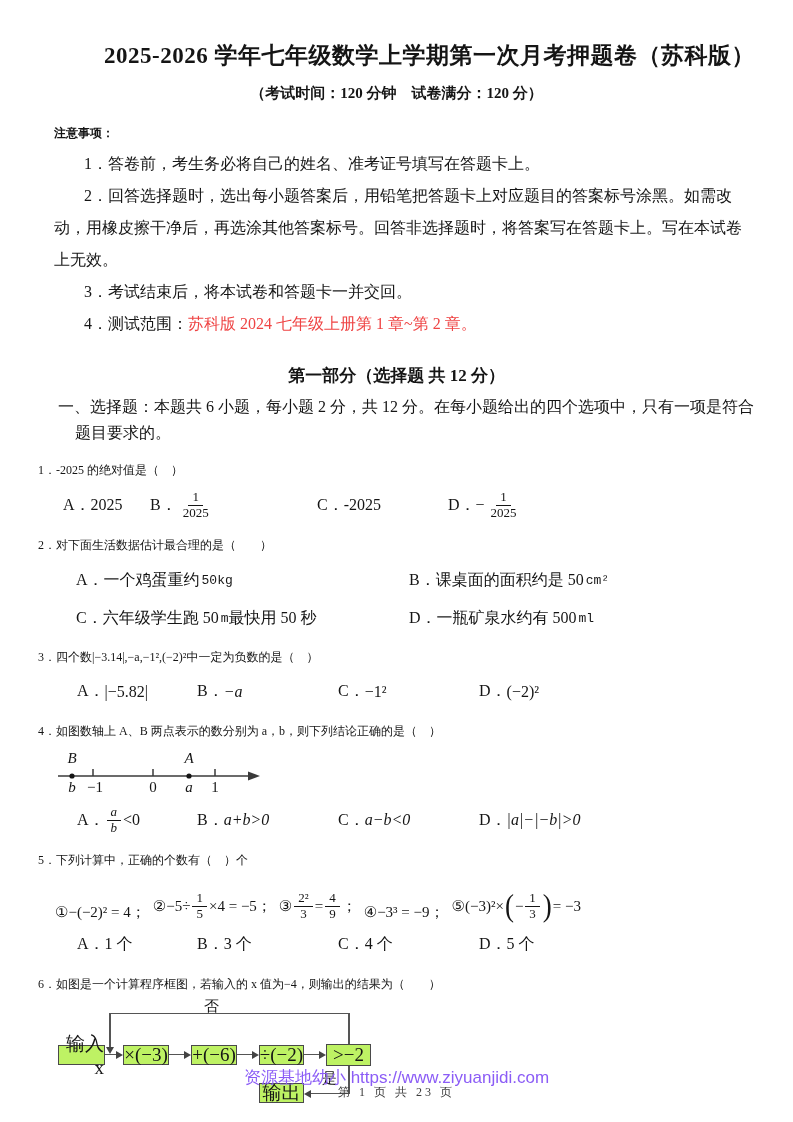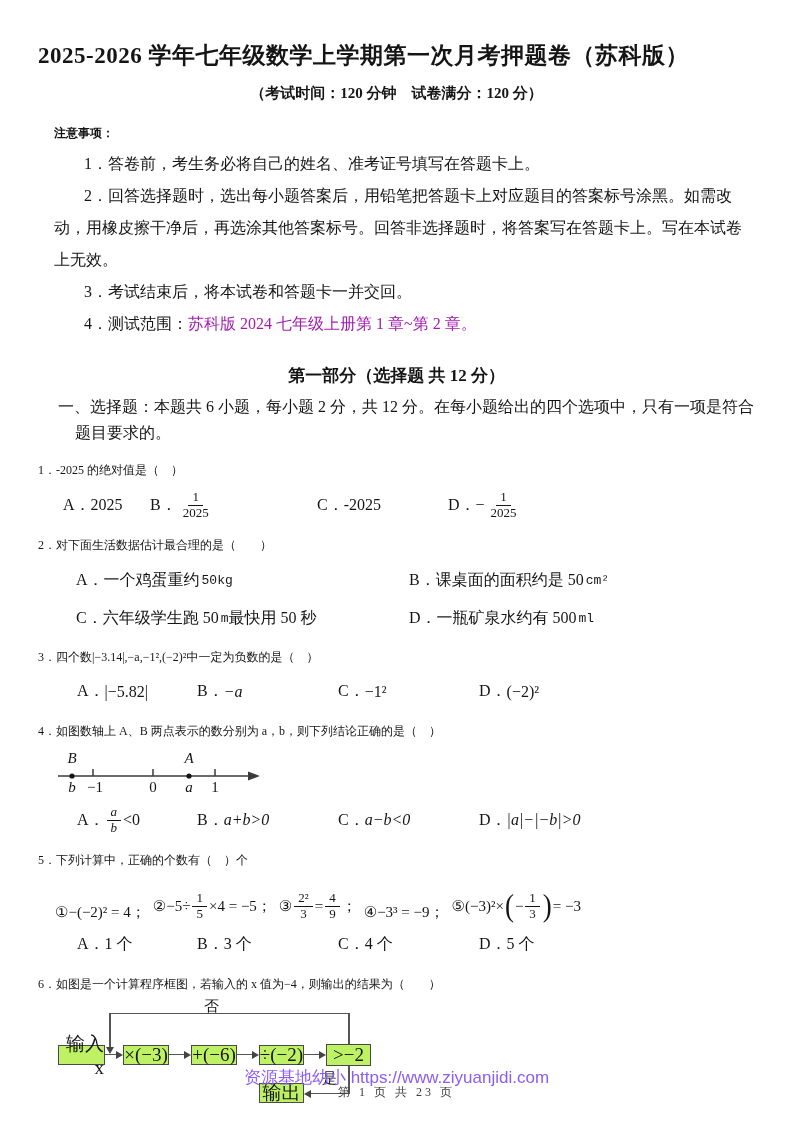--- a/index.html
+++ b/index.html
@@ -7,25 +7,25 @@
     position:relative;
     width:793px;height:1122px;
     margin:0 auto;
     box-sizing:border-box;
     padding:40px 38px 0 38px;
     background:#fff;
     font-family:"Liberation Serif","DejaVu Serif",serif;
     color:#151515;
     overflow:hidden;
   }
-  .title{font-size:23px;font-weight:bold;text-align:left;letter-spacing:0.5px;}
+  .title{font-size:23px;font-weight:bold;text-align:right;letter-spacing:0.5px;}
   .subtitle{font-size:15px;text-align:center;margin-top:13px;font-weight:bold;}
   .notice-heading{font-size:12px;font-weight:bold;margin:15px 0 0 16px;line-height:30px;}
   .note{margin:0 0 0 16px;font-size:16px;line-height:32px;text-indent:30px;}
-  .red{color:#a21caf;}
+  .red{color:#ef4444;}
   .section-heading{font-size:17px;font-weight:bold;text-align:center;margin-top:22px;line-height:28px;}
   .intro{font-size:16px;font-weight:normal;line-height:26px;margin:4px 0 0 20px;padding-left:17px;text-indent:-17px;}
   .stem{font-size:12px;line-height:24px;margin-top:12px;}
   .orow{display:flex;align-items:center;font-size:16px;margin-top:8px;min-height:30px;}
   .oc{display:inline-flex;align-items:center;white-space:nowrap;}
   .q1row{margin-left:25px;}
   .q1-a{width:87px;}.q1-b{width:167px;}.q1-c{width:131px;}
   .q34row{margin-left:39px;}
   .ow-a{width:120px;}.ow-b{width:141px;}.ow-c{width:141px;}
   .q2row{margin-left:38px;margin-top:10px;min-height:28px;}

